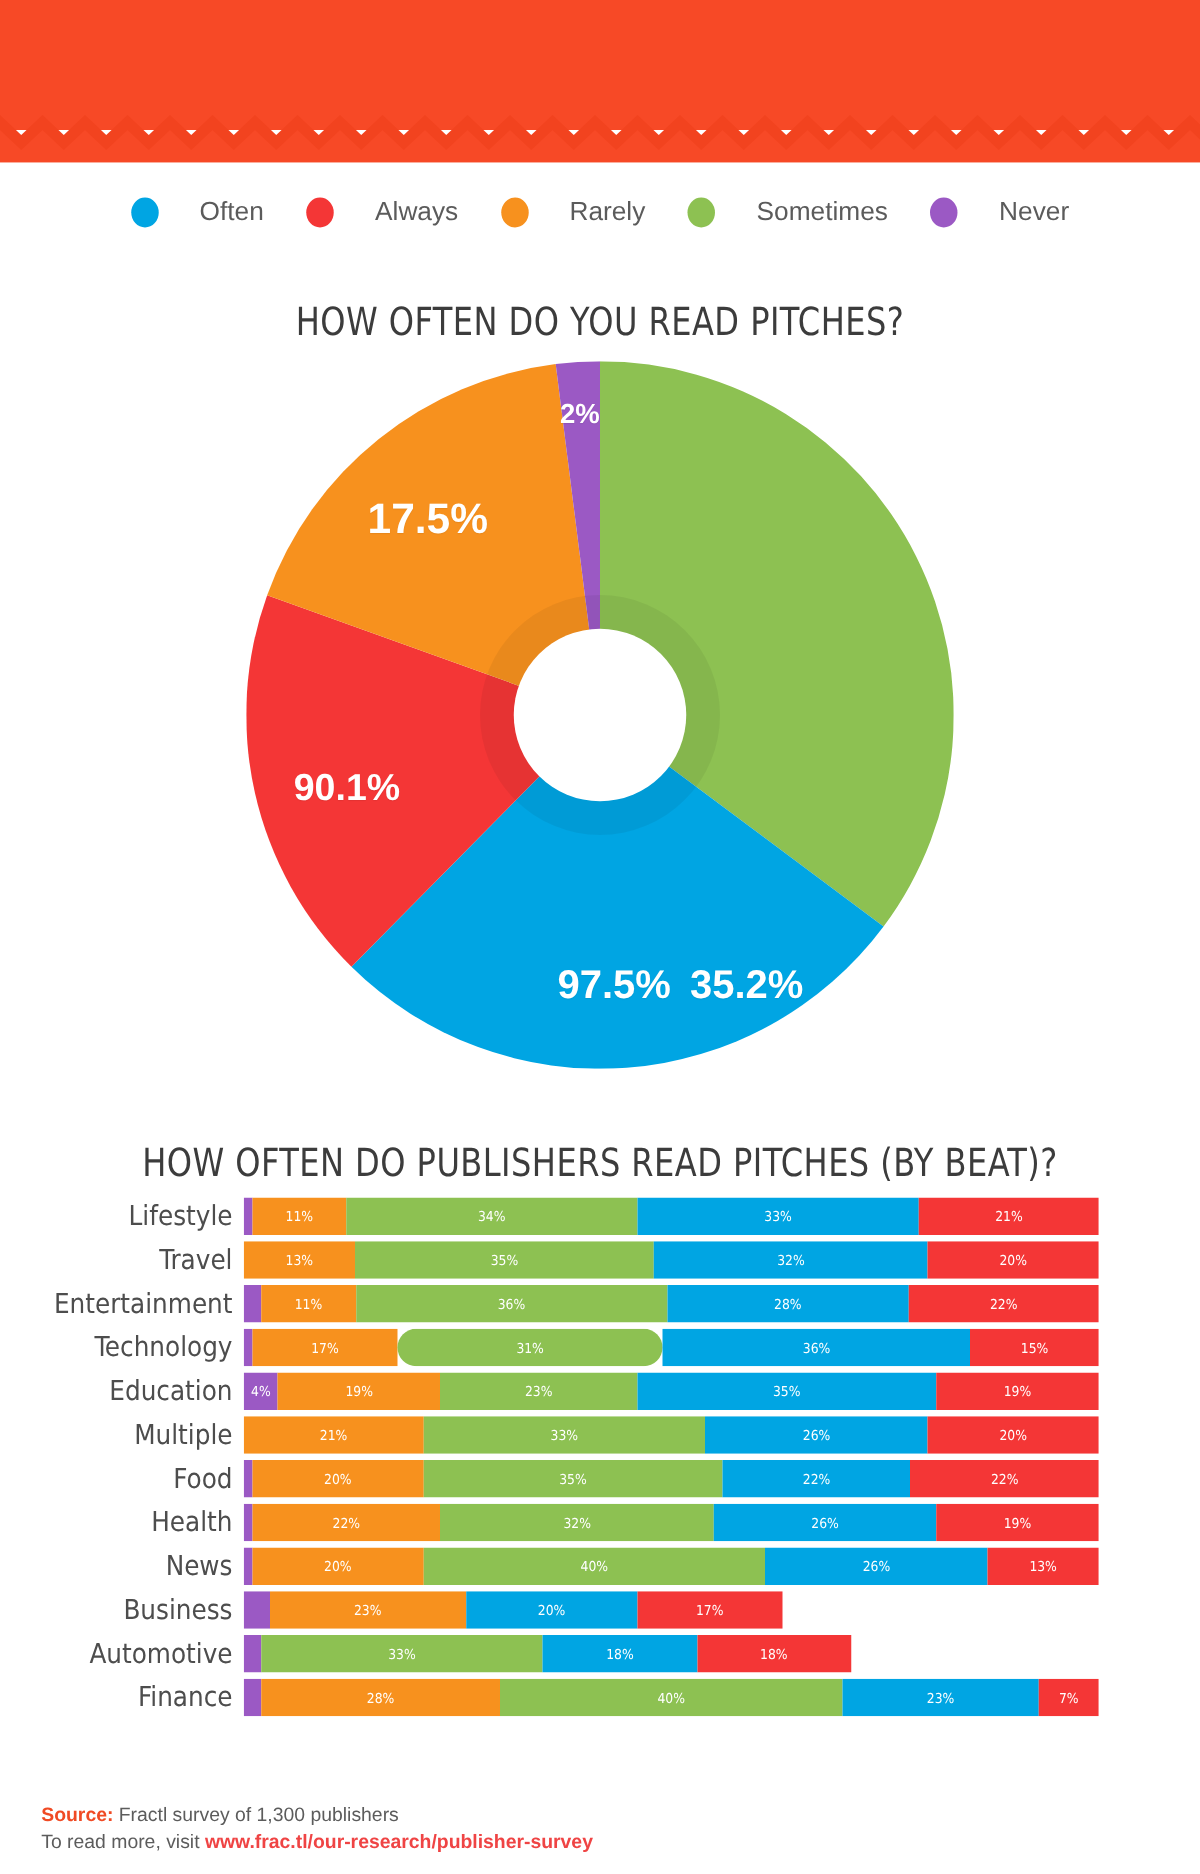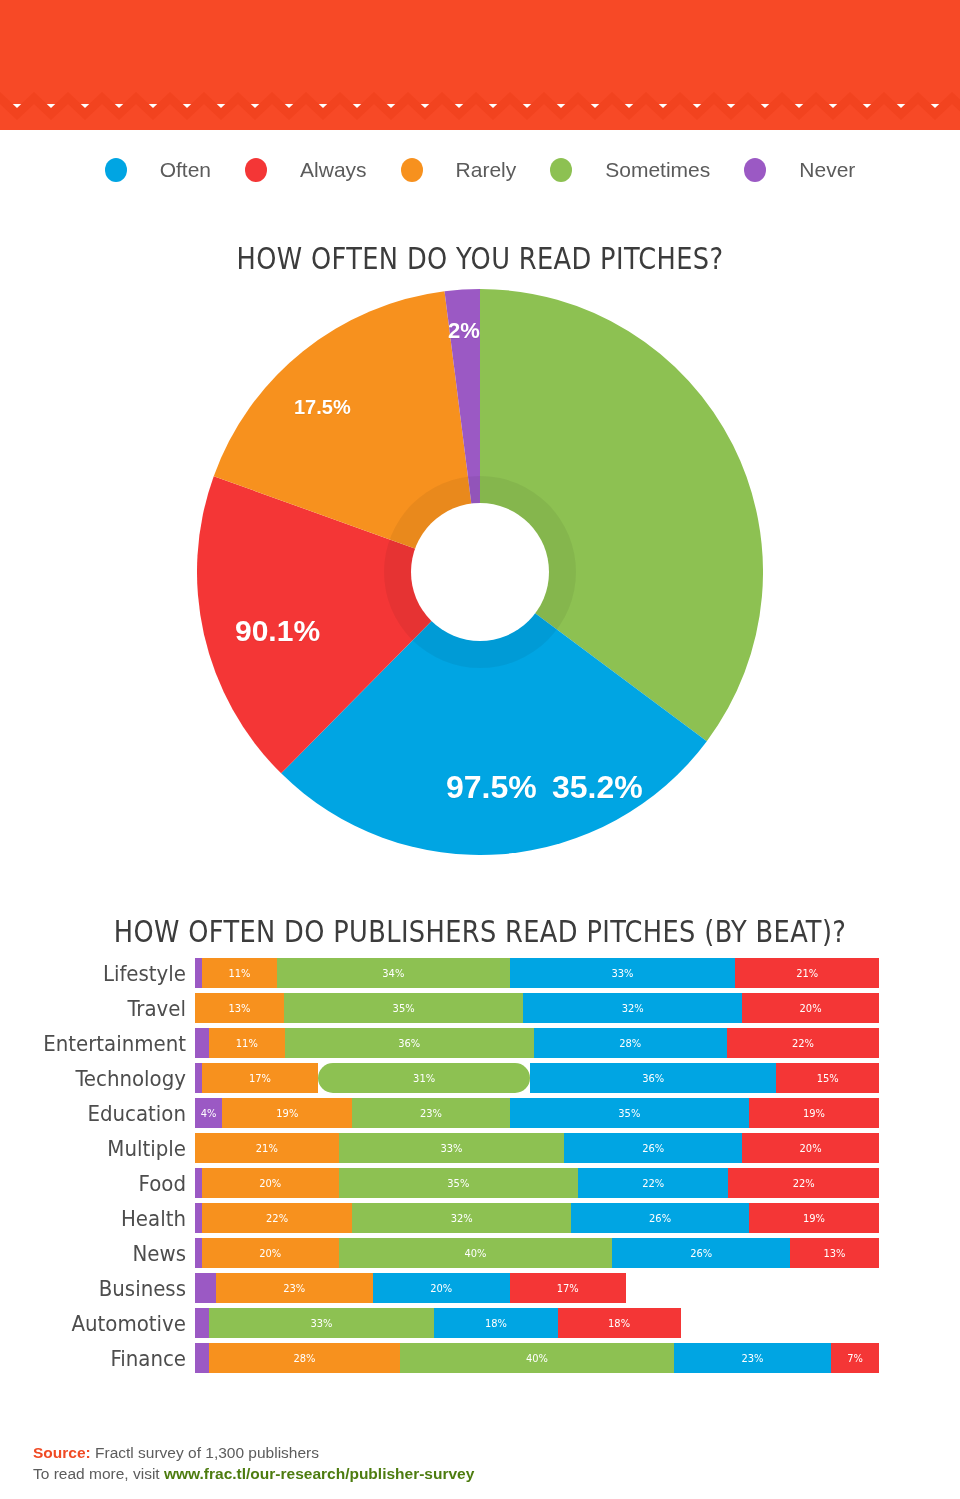--- a/index.html
+++ b/index.html
@@ -118,21 +118,21 @@
 
   
   .footer{
     position:absolute; left:33px; top:1442px;
     font-family:"Liberation Sans", sans-serif;
     font-size:15.5px;
     line-height:21px;
     color:#5c5c5c;
   }
   .footer b{ color:#f04a24; }
-  .footer .url{ color:#4d7c0f; font-weight:bold;margin-top:33px; }
+  .footer .url{ color:#ef4444; font-weight:bold;margin-top:33px; }
 </style>
 </head>
 <body>
 
 <div class="header">
   <svg class="header-bg" width="960" height="130" viewBox="0 0 960 130">
     <rect x="0" y="0" width="960" height="104" fill="#F74926"></rect>
 
     <path id="zig-back" fill="#F2431F" d="M0,130 L0,92 L17,108 L34,92 L51,108 L68,92 L85,108 L102,92 L119,108 L136,92 L153,108 L170,92 L187,108 L204,92 L221,108 L238,92 L255,108 L272,92 L289,108 L306,92 L323,108 L340,92 L357,108 L374,92 L391,108 L408,92 L425,108 L442,92 L459,108 L476,92 L493,108 L510,92 L527,108 L544,92 L561,108 L578,92 L595,108 L612,92 L629,108 L646,92 L663,108 L680,92 L697,108 L714,92 L731,108 L748,92 L765,108 L782,92 L799,108 L816,92 L833,108 L850,92 L867,108 L884,92 L901,108 L918,92 L935,108 L952,92 L969,108 L986,92 L960,130 Z"></path>
 
@@ -175,21 +175,21 @@
         <path d="M283,283 L16.730742385954215,187.1371685705825 A283,283 0 0 1 247.53069490130204,2.23153952800277 Z" fill="#F7911E"></path>
         <path d="M283,283 L247.53069490130204,2.23153952800277 A283,283 0 0 1 282.99999999999994,0 Z" fill="#9B59C4"></path>
       </g>
 
     <circle cx="283" cy="283" r="96" fill="rgba(0,0,0,0.055)"></circle>
     <circle cx="283" cy="283" r="69" fill="#ffffff"></circle>
   </svg>
   <div class="donut-label" style="left:355px; top:480px; font-size:32px;">35.2%</div>
   <div class="donut-label" style="left:250px; top:480px; font-size:32px; transform:translate(-1px,0);">97.5%</div>
   <div class="donut-label" style="left:38px; top:325px; font-size:30px;">90.1%</div>
-  <div class="donut-label" style="left:97px; top:107px; font-size:20px;">17.5%</div>
+  <div class="donut-label" style="left:97px; top:107px; font-size:34px;">17.5%</div>
   <div class="donut-label" style="left:251px; top:29px; font-size:22px;">2%</div>
 </div>
 
 <div class="sec-title" id="bar-title">HOW OFTEN DO PUBLISHERS READ PITCHES (BY BEAT)?</div>
 
 <div class="bars" id="bar-rows">
     <div class="bar-row">
       <div class="bar-cat">Lifestyle</div>
       <div class="bar-track">
         <div class="seg" style="background: rgb(155, 89, 196); width: 1%;"></div>

